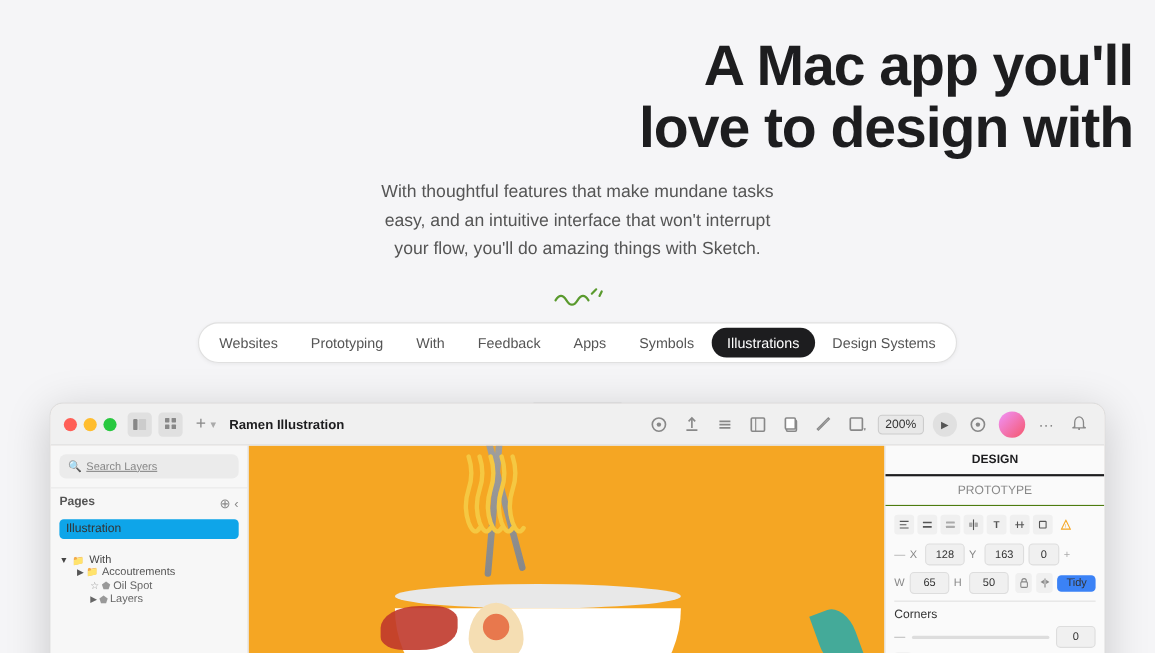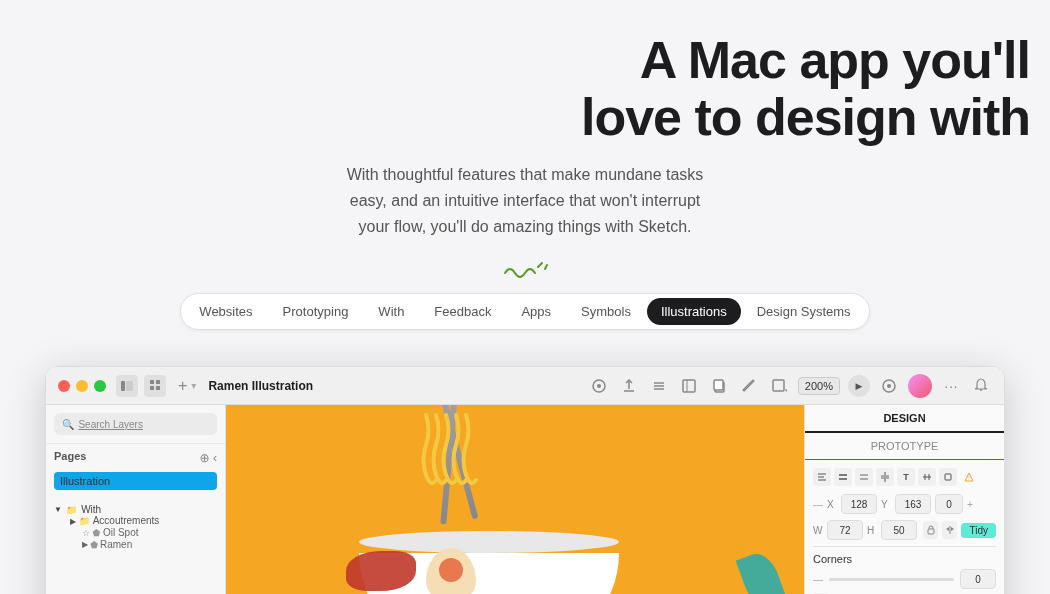--- a/index.html
+++ b/index.html
@@ -517,21 +517,21 @@
       height: 20px;
       font-size: 10px;
       text-align: center;
       color: #333;
       display: flex;
       align-items: center;
       justify-content: center;
     }
 
     .tidy-btn {
-      background: #5eead4;
+      background: #3b82f6;
       border-radius: 4px;
       padding: 2px 8px;
       font-size: 10px;
       color: #333;
       margin-left: auto;
     }
 
     .panel-section-label {
       font-size: 11px;
       color: #333;
@@ -794,21 +794,21 @@
             <span style="font-size:9px;color:#888;"> 📁 </span>
             <span>Accoutrements</span>
           </div>
           <div class="layer-sub-item">
             <span style="font-size:9px;color:#999;">☆ ⬟ </span>
             <span>Oil Spot</span>
           </div>
           <div class="layer-sub-item" style="display:flex;align-items:center;gap:2px;">
             <span style="font-size:8px;">▶</span>
             <span style="font-size:9px;color:#999;"> ⬟ </span>
-            <span>Ramen</span>
+            <span>Layers</span>
           </div>
         </div>
       </div>
 
       <div class="canvas-area">
         <div class="ramen-bg">
 
           <div class="bowl">
             <div class="bowl-rim"></div>
             <div class="bowl-body"></div>
@@ -905,21 +905,21 @@
               <span class="field-label">Y</span>
               <div class="field-input">163</div>
             </div>
             <div class="field-input-sm">0</div>
             <span style="font-size:10px;color:#aaa;">+</span>
           </div>
 
           <div class="panel-row">
             <div class="panel-field">
               <span class="field-label">W</span>
-              <div class="field-input">72</div>
+              <div class="field-input">65</div>
             </div>
             <div class="panel-field">
               <span class="field-label">H</span>
               <div class="field-input">50</div>
             </div>
             <div class="panel-icon" style="margin-left:2px;">
               <svg width="8" height="10" viewBox="0 0 8 10">
                   <rect x="1" y="4" width="6" height="5" rx="1" stroke="#888" stroke-width="1" fill="none"></rect>
                   <path d="M2 4 L2 3 Q2 1 4 1 Q6 1 6 3 L6 4" stroke="#888" stroke-width="1" fill="none"></path>
                 </svg>

